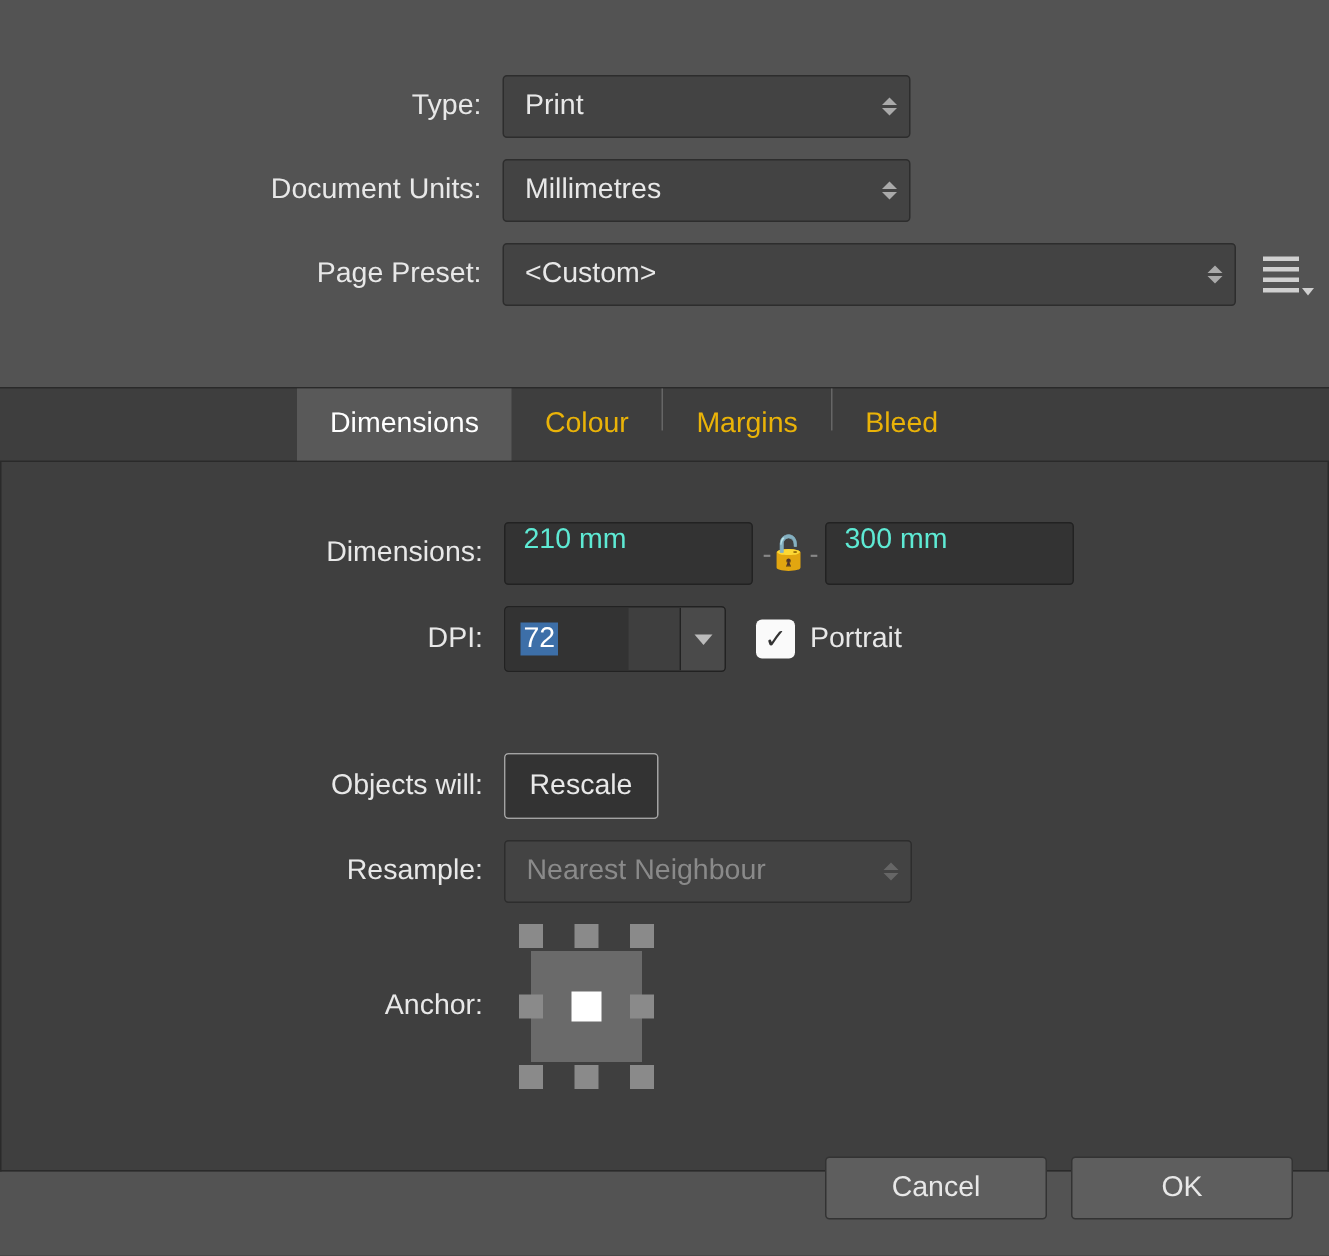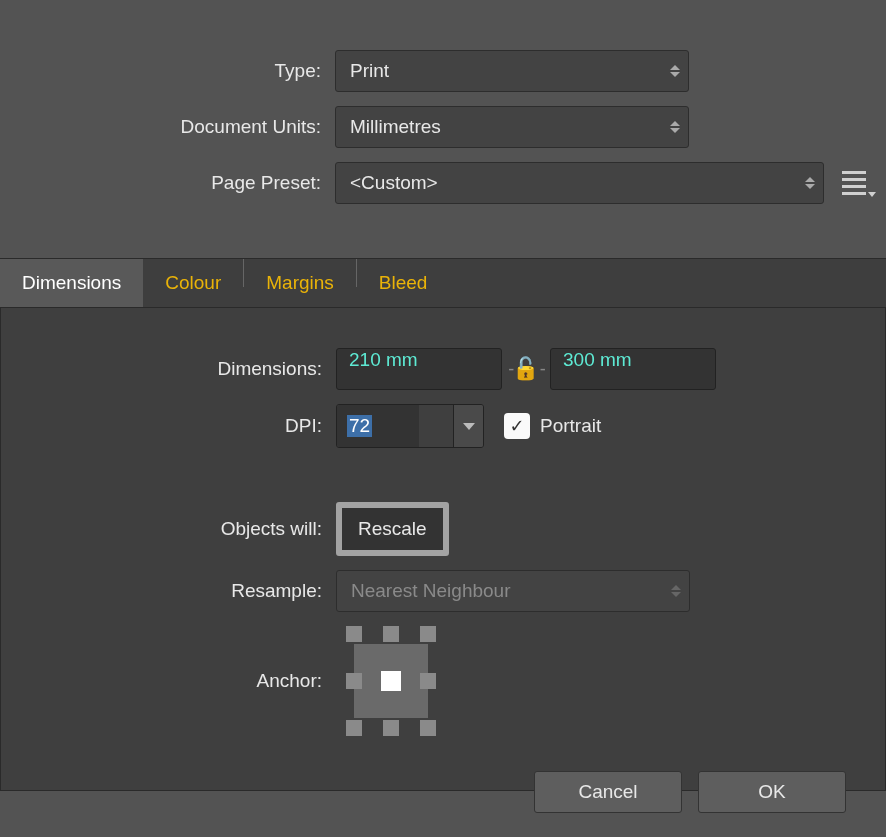--- a/index.html
+++ b/index.html
@@ -6,21 +6,21 @@
   body { background: #535353; color: #e8e8e8; width: 886px; height: 837px; position: relative; font-size: 19px; }
   .top-section { padding: 50px 20px 40px 20px; }
   .row { display: flex; align-items: center; margin-bottom: 14px; }
   .label-col { width: 315px; text-align: right; padding-right: 14px; color: #e8e8e8; }
   .select {
     background: #434343; border: 1px solid #2d2d2d; color: #e8e8e8;
     height: 42px; display: flex; align-items: center; padding: 0 14px;
     border-radius: 3px; position: relative;
   }
   .select.wide { flex: 1; max-width: 492px; }
-  .select.mid { width: 354px; }
+  .select.mid { width: 272px; }
   .select.disabled { color: #8a8a8a; }
   .stepper {
     position: absolute; right: 8px; top: 50%; transform: translateY(-50%);
     display: flex; flex-direction: column; gap: 2px;
   }
   .stepper-up, .stepper-down {
     width: 0; height: 0; border-left: 5px solid transparent; border-right: 5px solid transparent;
   }
   .stepper-up { border-bottom: 5px solid #aaa; }
   .stepper-down { border-top: 5px solid #aaa; }
@@ -28,20 +28,21 @@
   .stepper.dis .stepper-down { border-top-color: #666; }
   .list-icon { width: 24px; height: 24px; display: flex; flex-direction: column; justify-content: space-between; margin-left: 18px; position: relative; }
   .list-icon-line { height: 3px; background: #d0d0d0; }
   .list-icon-caret {
     position: absolute; right: -10px; bottom: -2px;
     width: 0; height: 0; border-left: 4px solid transparent; border-right: 4px solid transparent; border-top: 5px solid #d0d0d0;
   }
   .tabs-row {
     background: #3e3e3e; display: flex; height: 50px;
     border-top: 1px solid #2a2a2a; border-bottom: 1px solid #2a2a2a;
+    padding-left: 198px;
   }
   .tab {
     padding: 0 22px; height: 100%; display: flex; align-items: center;
     color: #eab308; cursor: pointer;
   }
   .tab.active { background: #595959; color: #fff; }
   .tab-divider { width: 1px; height: 28px; background: #666; }
   .panel {
     background: #3f3f3f; padding: 40px 20px 40px 20px;
     border: 1px solid #2a2a2a; border-top: none;
@@ -50,39 +51,39 @@
     background: #333; border: 1px solid #222; color: #5eead4;
     height: 42px; padding: 0 12px; border-radius: 3px; width: 166px;
     display: flex; align-items: flex-start;
   }
   .lock {
     width: 36px; display: flex; justify-content: center; align-items: center;
     margin: 0 6px;
   }
   .lock-dash { color: #888; font-size: 18px; letter-spacing: -2px; }
   .lock-emoji { font-size: 22px; }
-  .seg-group { display: flex; border-radius: 3px; overflow: hidden; border: 6px solid #a3a3a3; }
+  .seg-group { display: flex; border-radius: 3px; overflow: hidden; border: 1px solid #a3a3a3; }
   .seg { background: #333; color: #e8e8e8; height: 42px; padding: 0 16px; display: flex; align-items: center; }
   .seg.inactive { background: #484848; }
   .dpi-wrap { display: flex; width: 148px; border-radius: 3px; overflow: hidden; border:1px solid #222;gap:34px;}
   .dpi-val { flex:1; background:#333; display:flex; align-items:center; padding:0 10px; height:42px;}
   .dpi-btn { width:30px; background:#4a4a4a; display:flex; align-items:center; justify-content:center; border-left:1px solid #222;}
   .dpi-btn-caret { width:0;height:0;border-left:6px solid transparent;border-right:6px solid transparent;border-top:7px solid #bbb;}
   .checkbox {
     width: 26px; height: 26px; background: #fafafa; border-radius: 4px;
     display: flex; align-items: center; justify-content: center; margin-right: 10px; margin-left: 20px;
   }
   .checkmark { font-size: 18px; color: #333; }
   .anchor-grid {
     width: 110px; height: 110px; position: relative; margin-left: 0;
   }
   .anchor-bg { position:absolute; left:18px; top:18px; width:74px; height:74px; background:#6a6a6a;}
   .anchor-dot { position:absolute; width:16px; height:16px; background:#8a8a8a;}
   .anchor-dot.center { background:#fff; width:20px; height:20px;}
-  .footer { position: absolute; bottom: 24px; right: 40px; display:flex; gap:16px;padding-left:16px;}
+  .footer { position: absolute; bottom: 24px; right: 24px; display:flex; gap:16px;padding-left:16px;}
   .btn {
     width: 148px; height: 42px; background: #5e5e5e; border:1px solid #333;
     border-radius: 3px; display:flex; align-items:center; justify-content:center;
     color:#e8e8e8;
   }
 </style>
 </head>
 <body>
 
 <div class="top-section">

